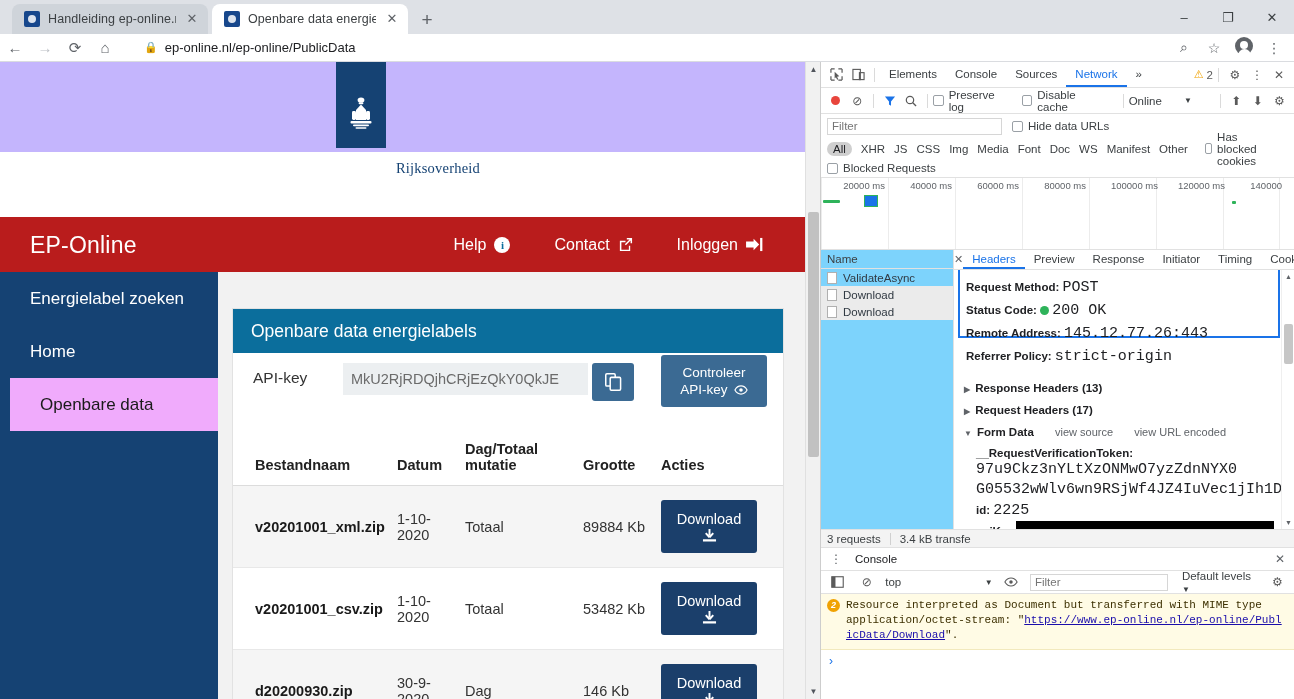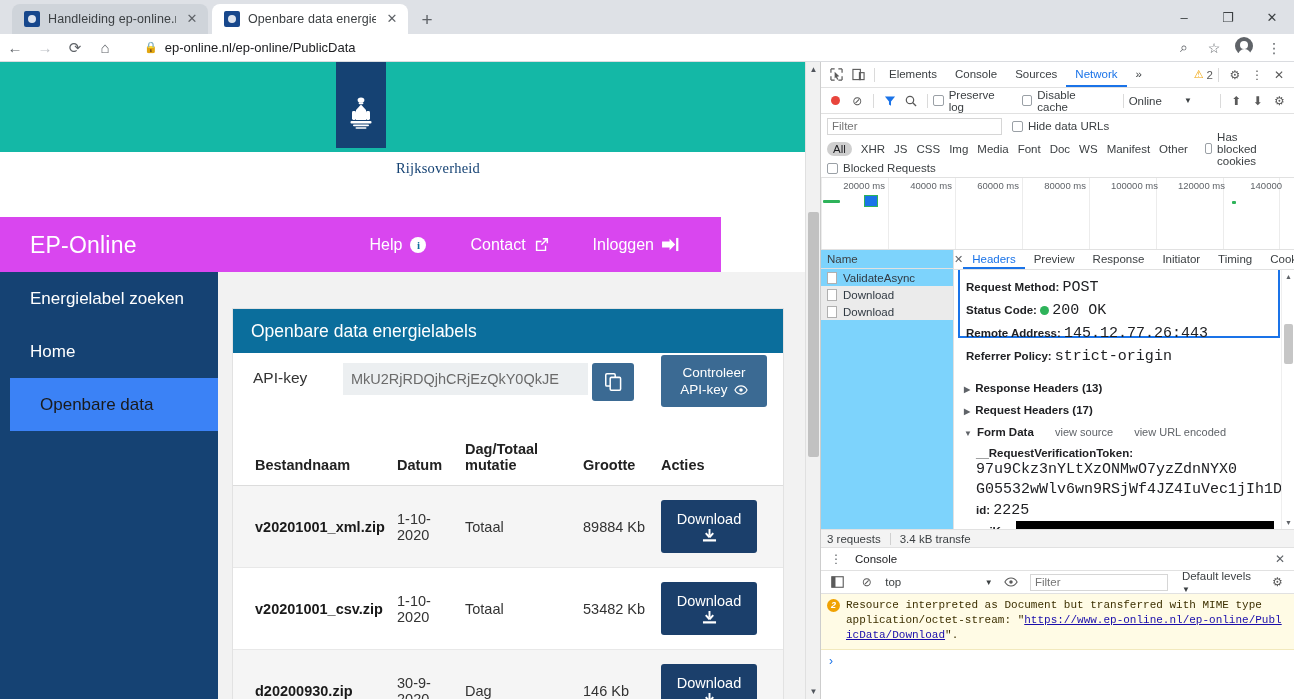--- a/index.html
+++ b/index.html
@@ -88,37 +88,37 @@
     background: #f1f1f1; border-left: 1px solid #e0e0e0;
   }
   .page-scrollbar .arrow { position: absolute; left: 0; width: 15px; height: 15px;
       text-align: center; font-size: 8px; line-height: 15px; color: #50555c; }
   .page-scrollbar .arrow.up { top: 0; }
   .page-scrollbar .arrow.down { bottom: 0; }
   .page-scrollbar .thumb { position: absolute; left: 2px; top: 150px; width: 11px; height: 245px;
       background: #c1c1c1; border-radius: 2px; }
 
   .rijks-band {
-    position: absolute; left: 0; top: 0; width: 805px; height: 90px; background: #14b8a6;
+    position: absolute; left: 0; top: 0; width: 805px; height: 90px; background: #c4b5fd;
   }
   .rijks-logo {
     position: absolute; left: 336px; top: 0; width: 50px; height: 86px; background: #154273;
   }
   .rijks-crest {
     position: absolute; left: 50%; top: 34px; transform: translateX(-50%);
     width: 26px; height: 34px;
   }
   .rijks-word {
     position: absolute; left: 396px; top: 98px; font-size: 14.5px;
     font-family: "Liberation Serif", serif; color: #154273; letter-spacing: .2px;
   }
 
   .ep-header {
-    position: absolute; left: 0; top: 155px; width: 721px; height: 55px;
-    background: #d946ef;
+    position: absolute; left: 0; top: 155px; width: 805px; height: 55px;
+    background: #b91c1c;
   }
   .ep-brand {
     position: absolute; left: 30px; top: 50%; transform: translateY(-50%);
     color: #fff; font-size: 23px; letter-spacing: .2px;
   }
   .ep-nav { position: absolute; right: 42px; top: 0; height: 55px; display: flex; align-items: center; gap: 44px; }
   .ep-nav a { color: #fff; font-size: 16px; text-decoration: none; display: flex; align-items: center; gap: 8px; }
   .ico-info {
     width: 16px; height: 16px; border-radius: 50%; background: #fff; color: #0b6e9c;
     font-size: 11px; font-weight: bold; line-height: 16px; text-align: center;
@@ -126,21 +126,21 @@
   }
 
   .ep-sidebar {
     position: absolute; left: 0; top: 210px; width: 218px; height: 427px;
     background: #154273;
   }
   .side-item {
     height: 53px; display: flex; align-items: center; padding-left: 30px;
     color: #fff; font-size: 17px;
   }
-  .side-item.active { background: #3b82f6; color: #1a1a1a; margin-left: 10px; }
+  .side-item.active { background: #f0abfc; color: #1a1a1a; margin-left: 10px; }
 
   .content-area {
     position: absolute; left: 218px; top: 210px; width: 587px; height: 427px;
     background: #f2f2f2;
   }
   .card {
     position: absolute; left: 14px; top: 36px; width: 552px; height: 420px;
     background: #fff; border: 1px solid #e2e2e2;
   }
   .card-header {

